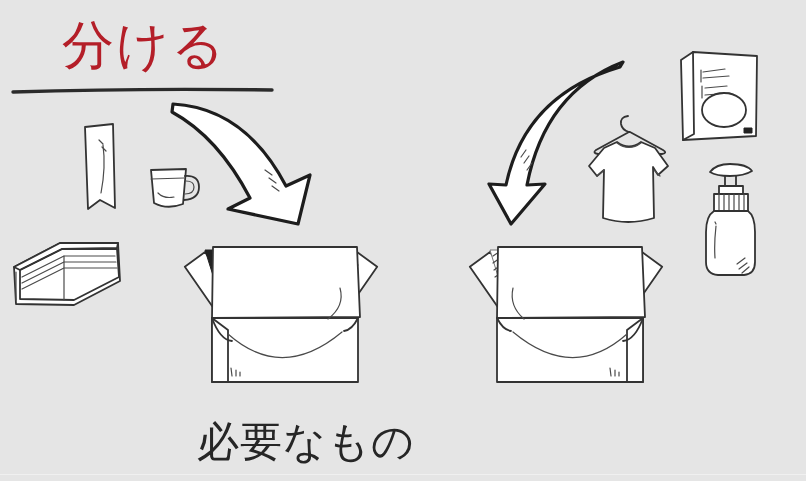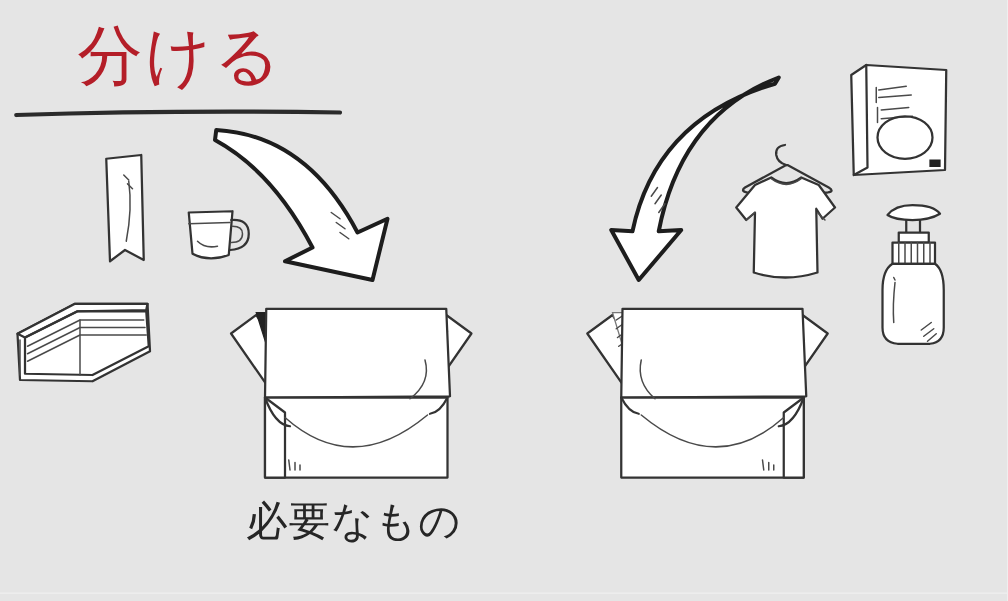--- a/index.html
+++ b/index.html
@@ -32,26 +32,26 @@
     font-size: 52px;
     line-height: 62px;
     letter-spacing: 2px;
     font-weight: 400;
     color: #b41e28;
     font-family: "DejaVu Sans", sans-serif;
     white-space: nowrap;
   }
   .caption {
     position: absolute;
-    top: 396px;
-    font-size: 33px;
+    top: 420px;
+    font-size: 42px;
     line-height: 44px;
     letter-spacing: 1px;
     color: #262626;
-    font-family: Liberation Serif, serif;
+    font-family: Liberation Sans, sans-serif;
     white-space: nowrap;
   }
   .caption.left  { left: 197px; }
   .caption.right { left: 461px; }
   .bottom-rule {
     position: absolute;
     left: 0;
     top: 474px;
     width: 806px;
     height: 1px;

